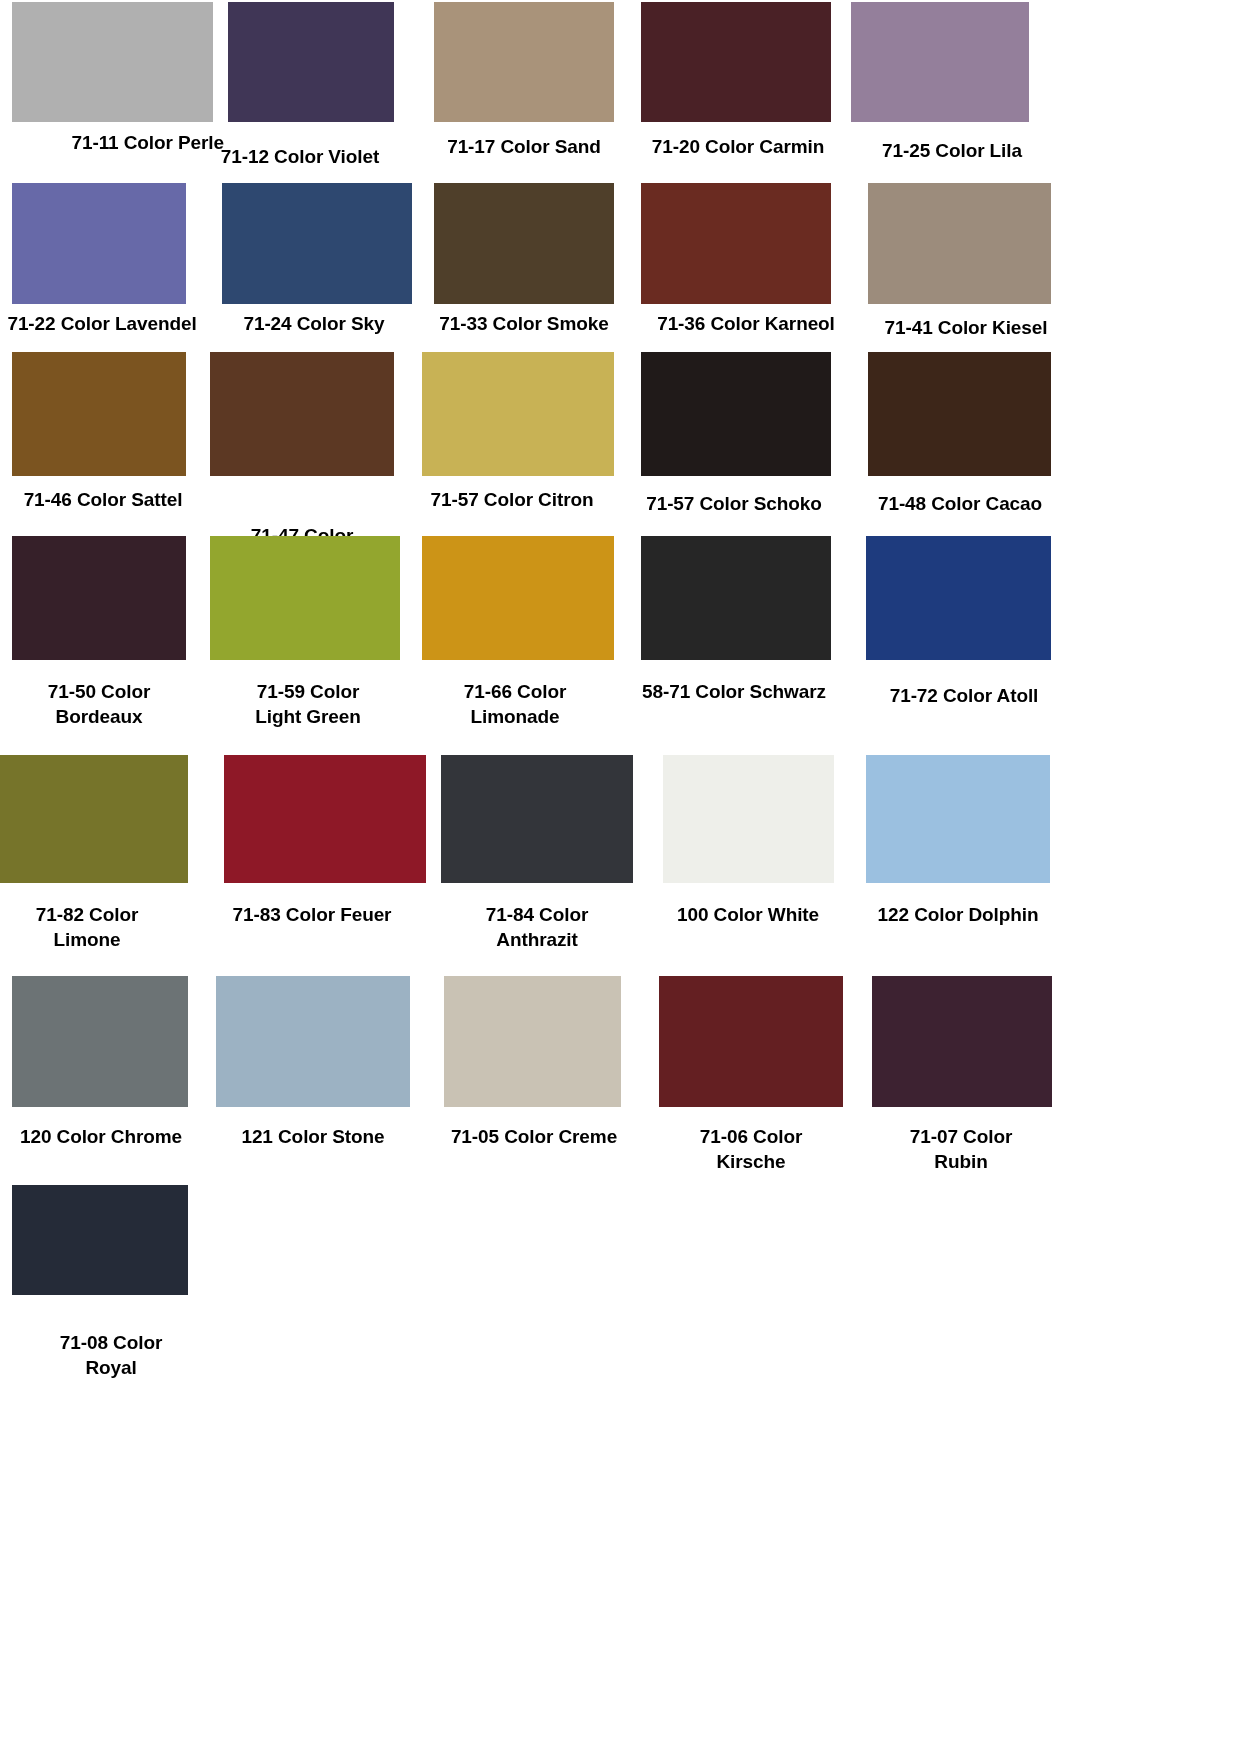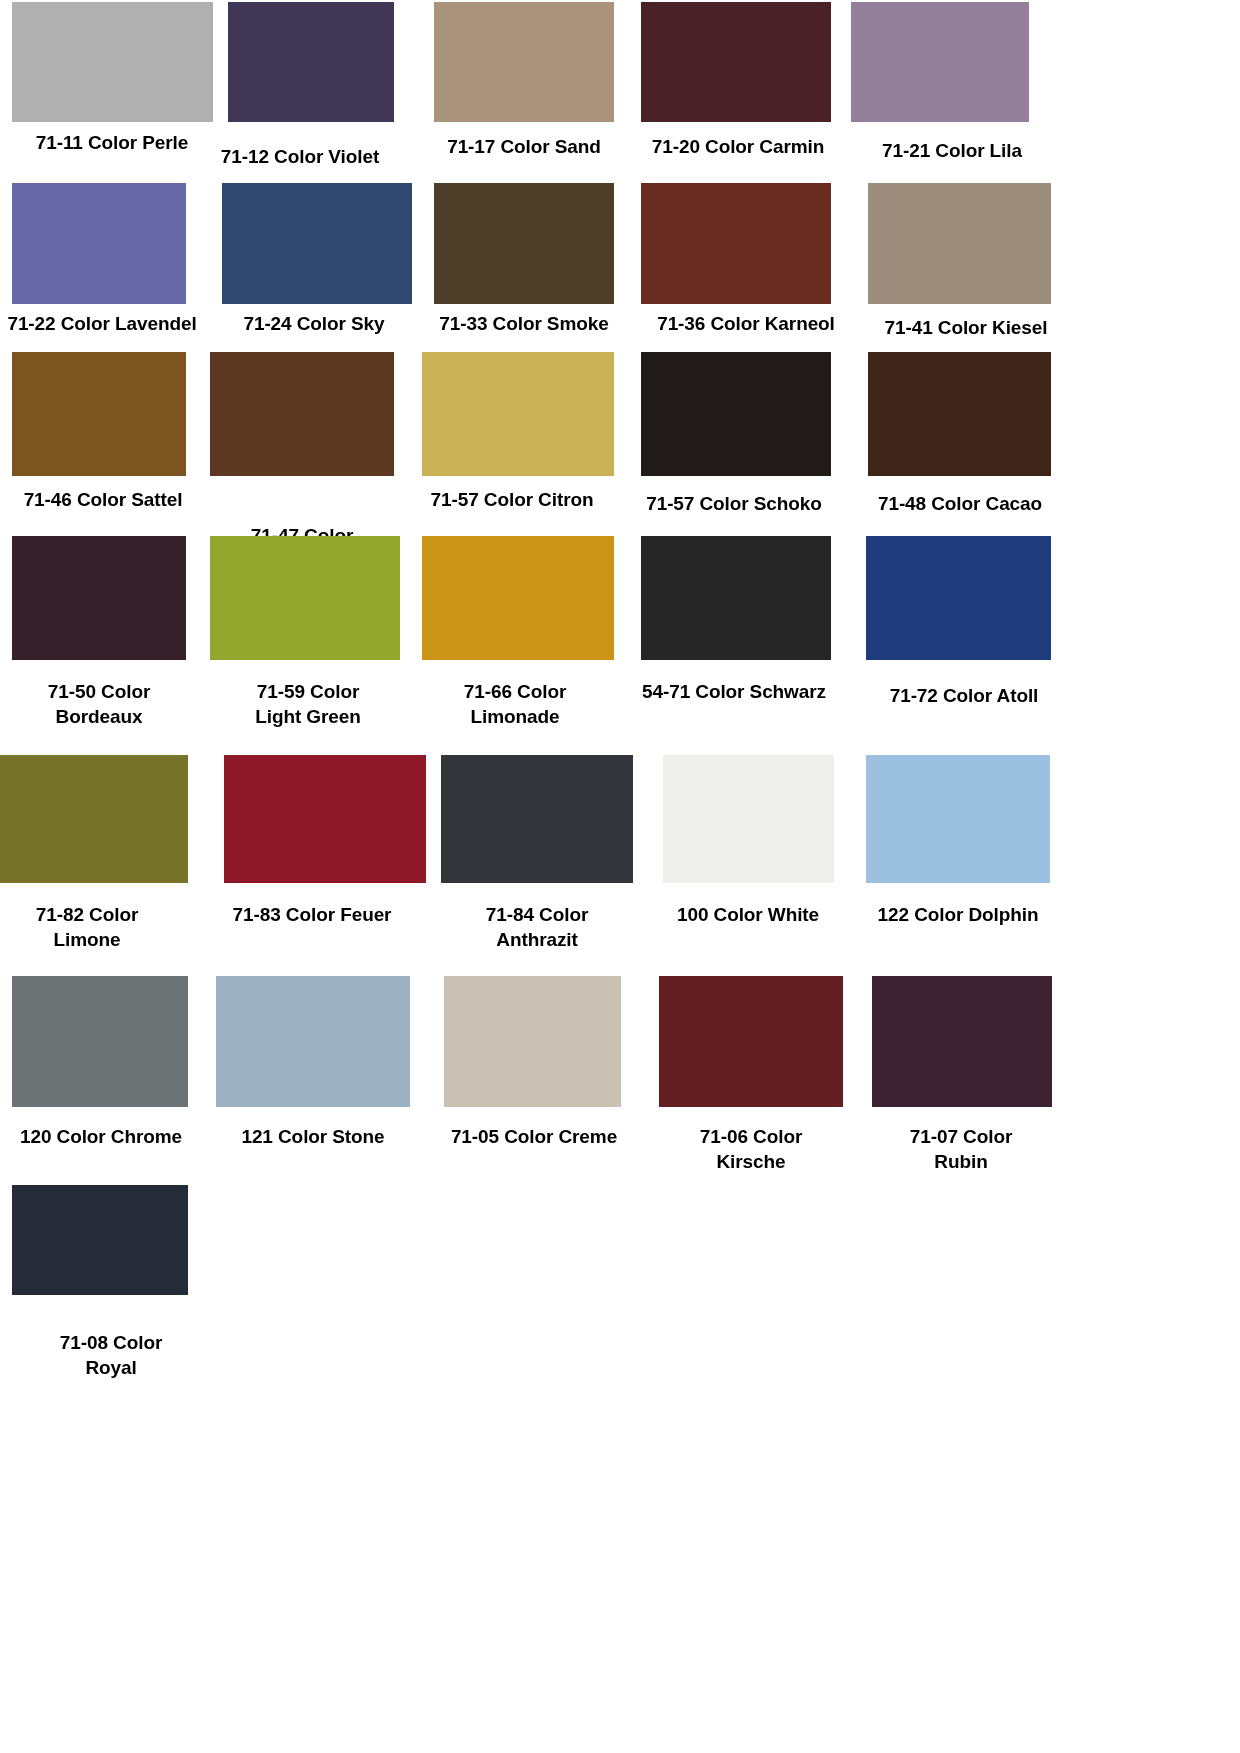--- a/index.html
+++ b/index.html
@@ -61,41 +61,41 @@
 </head>
 <body style="background: rgb(255, 255, 255);">
 
 <div id="sheet">
   <div class="swatch-grid">
 
     <div class="swatch-row">
       <div class="swatch-cell" style="left:12px;  top:2px;   width:201px; height:120px;">
         <span class="swatch-chip" style="background-color: rgb(176, 176, 176);"></span>
       </div>
-      <div class="swatch-label" style="left:0px;    top:130px; width:224px;">71-11 Color Perle</div>
+      <div class="swatch-label" style="left:0px;    top:130px; width:224px;text-align:right;">71-11 Color Perle</div>
 
       <div class="swatch-cell" style="left:228px; top:2px;   width:166px; height:120px;">
         <span class="swatch-chip" style="background-color: rgb(64, 54, 86);"></span>
       </div>
       <div class="swatch-label" style="left:210px;  top:130px; width:180px;margin-top:14px;">71-12 Color Violet</div>
 
       <div class="swatch-cell" style="left:434px; top:2px;   width:180px; height:120px;">
         <span class="swatch-chip" style="background-color: rgb(169, 147, 122);"></span>
       </div>
       <div class="swatch-label" style="left:428px;  top:134px; width:192px;">71-17 Color Sand</div>
 
       <div class="swatch-cell" style="left:641px; top:2px;   width:190px; height:120px;">
         <span class="swatch-chip" style="background-color: rgb(74, 33, 38);"></span>
       </div>
       <div class="swatch-label" style="left:638px;  top:134px; width:200px;">71-20 Color Carmin</div>
 
       <div class="swatch-cell" style="left:851px; top:2px;   width:178px; height:120px;">
         <span class="swatch-chip" style="background-color: rgb(148, 127, 155);"></span>
       </div>
-      <div class="swatch-label" style="left:868px;  top:138px; width:168px;">71-21 Color Lila</div>
+      <div class="swatch-label" style="left:868px;  top:138px; width:168px;">71-25 Color Lila</div>
     </div>
 
     <div class="swatch-row">
       <div class="swatch-cell" style="left:12px;  top:183px; width:174px; height:121px;">
         <span class="swatch-chip" style="background-color: rgb(103, 105, 168);"></span>
       </div>
       <div class="swatch-label" style="left:-5px;   top:311px; width:214px;">71-22 Color Lavendel</div>
 
       <div class="swatch-cell" style="left:222px; top:183px; width:190px; height:121px;">
         <span class="swatch-chip" style="background-color: rgb(46, 72, 112);"></span>
@@ -161,21 +161,21 @@
 
       <div class="swatch-cell" style="left:422px; top:536px; width:192px; height:124px;">
         <span class="swatch-chip" style="background-color: rgb(204, 148, 23);"></span>
       </div>
       <div class="swatch-label" style="left:424px;  top:679px; width:182px;">71-66 Color
 Limonade</div>
 
       <div class="swatch-cell" style="left:641px; top:536px; width:190px; height:124px;">
         <span class="swatch-chip" style="background-color: rgb(38, 38, 38);"></span>
       </div>
-      <div class="swatch-label" style="left:624px;  top:679px; width:220px;">54-71 Color Schwarz</div>
+      <div class="swatch-label" style="left:624px;  top:679px; width:220px;">58-71 Color Schwarz</div>
 
       <div class="swatch-cell" style="left:866px; top:536px; width:185px; height:124px;">
         <span class="swatch-chip" style="background-color: rgb(30, 59, 126);"></span>
       </div>
       <div class="swatch-label" style="left:866px;  top:683px; width:196px;">71-72 Color Atoll</div>
     </div>
 
     <div class="swatch-row">
       <div class="swatch-cell" style="left:0px;   top:755px; width:188px; height:128px;">
         <span class="swatch-chip" style="background-color: rgb(118, 116, 42);"></span>

